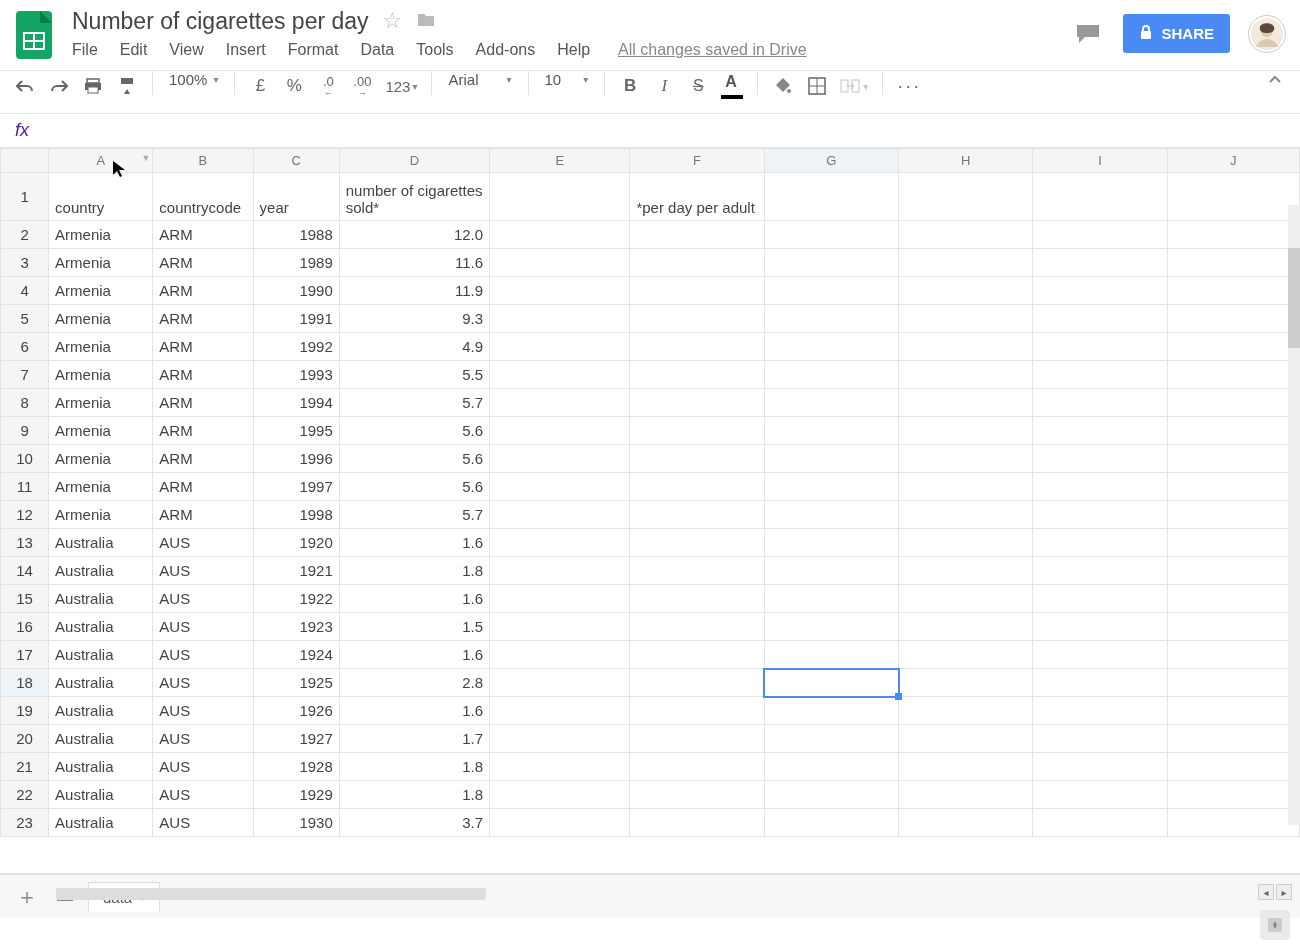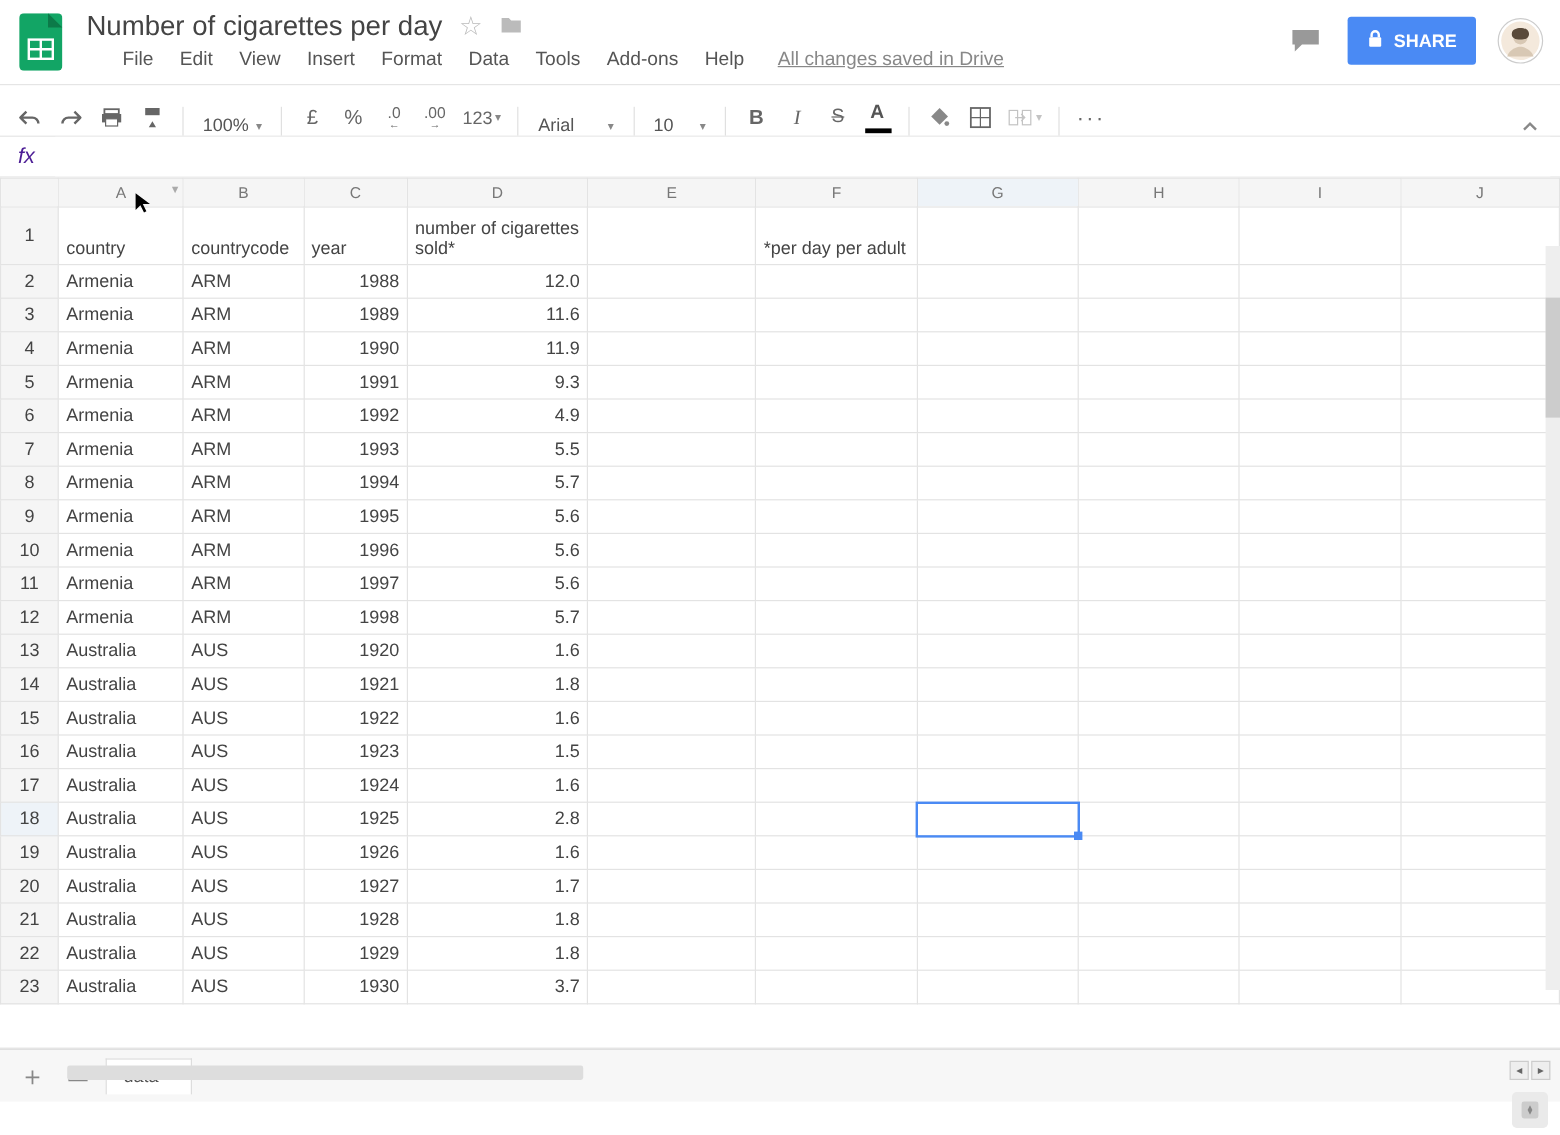--- a/index.html
+++ b/index.html
@@ -25,33 +25,32 @@
     margin-right: 18px;
     display:flex;
     align-items:center;
     justify-content:center;
   }
   .title-col { flex:1; }
   .doc-title {
     font-size: 22px;
     color: #555;
     display:flex;
-    align-items:center;
+    align-items:flex-start;
     gap:14px;
   }
   .doc-title .name { color:#444; font-size:23px; }
   .star-icon, .folder-icon { color:#bbb; cursor:pointer; }
   .menubar {
     display:flex;
     gap:22px;
     margin-top:6px;
     font-size:16px;
     color:#555;
     align-items:center;
-    margin-left:30px;
   }
   .menubar .menu-item { cursor:pointer; }
   .save-status { text-decoration:underline; color:#888; margin-left:6px; }
   .title-right {
     display:flex;
     align-items:center;
     gap:18px;
     margin-top:6px;
     justify-content:space-between;
   }
@@ -72,21 +71,21 @@
   .avatar {
     width:38px; height:38px; border-radius:50%;
     border:1px solid #ccc;
     display:flex; align-items:center; justify-content:center;
   }
   .toolbar {
     height:44px;
     border-top:1px solid #e5e5e5;
     border-bottom:1px solid #e5e5e5;
     display:flex;
-    align-items:flex-end;
+    align-items:flex-start;
     padding:0 10px;
     gap:4px;
     margin-top:8px;
   }
   .tbtn {
     min-width:30px; height:30px;
     display:flex; align-items:center; justify-content:center;
     color:#666; cursor:pointer; font-size:15px;
     padding:0 4px;
   }

